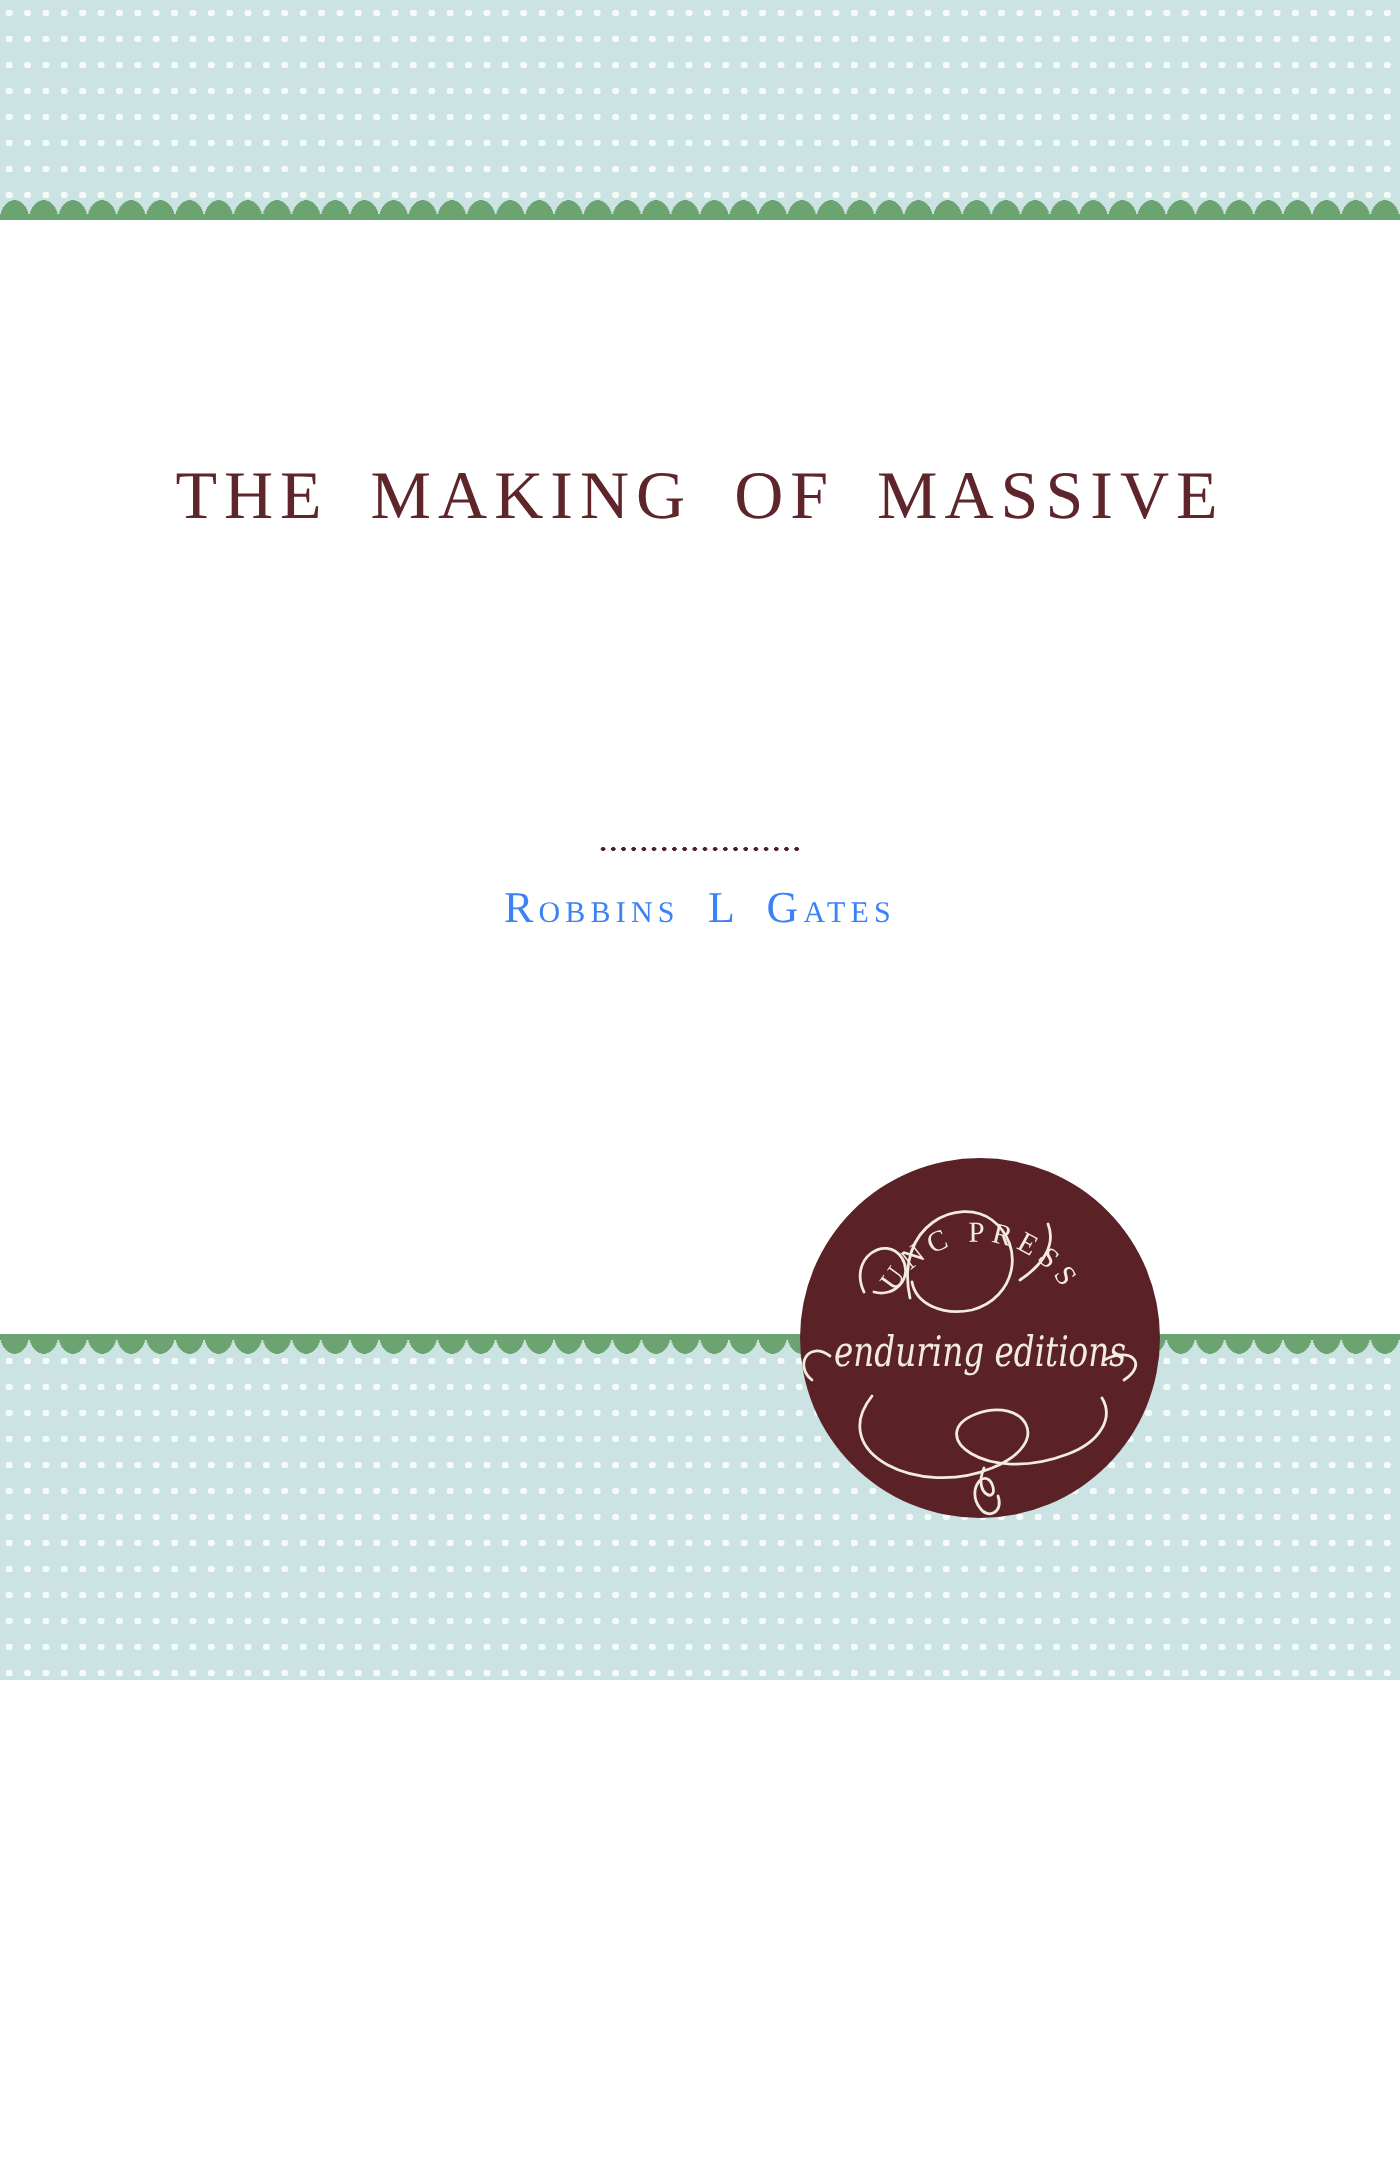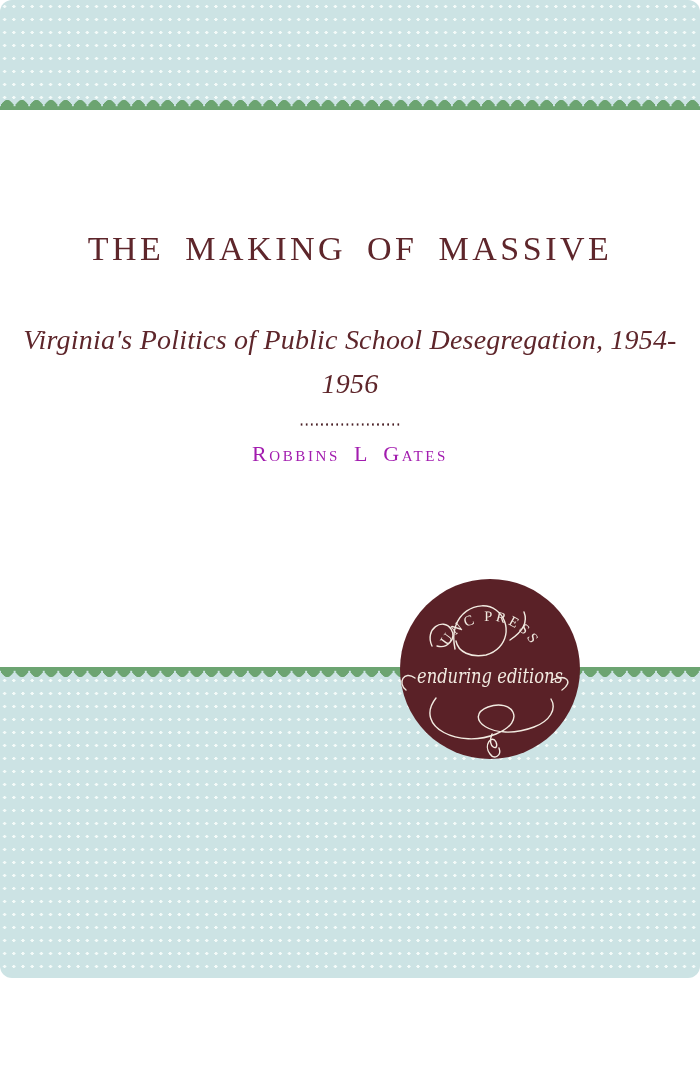--- a/index.html
+++ b/index.html
@@ -1,19 +1,18 @@
 <!DOCTYPE html>
 <html><head>
 <meta charset="utf-8">
 <style>
   html,body{margin:0;padding:0;background:#fff;}
   .cover{
-    position:relative;width:700px;height:978px;background:#ffffff;overflow:hidden;
+    position:relative;width:700px;height:840px;background:#ffffff;overflow:hidden;
     font-family:"Liberation Serif","DejaVu Serif",serif;
-    border-radius:12px;
   }
   
   .dotted{
     background-color:#cce3e4;
     background-image:radial-gradient(1.7px 1.7px at 4.6px 6.5px,#f4fbf9 98%,rgba(0,0,0,0) 100%);
     background-size:9.2px 13px;
   }
   .band{position:absolute;left:0;right:0;z-index:1;}
   .band-top{top:0;height:110px;}
   .band-bottom{top:667px;height:418px;background-position:0 7px;}
@@ -44,21 +43,21 @@
     color:#5e262b;font-size:28px;font-style:italic;font-weight:400;line-height:44px;letter-spacing:.2px;
   }
   .subtitle span{display:block;}
   .dotted-rule{
     position:absolute;top:313px;left:299px;width:102px;height:3px;
     background-image:radial-gradient(1.1px 1.1px at 2.55px 1.5px,#4a2026 98%,rgba(0,0,0,0) 100%);
     background-size:5.1px 3px;background-repeat:repeat-x;
   }
   .author{
     position:absolute;top:331px;left:0;width:700px;margin:0;text-align:center;
-    color:#a21caf;font-size:22px;font-variant:small-caps;letter-spacing:2.6px;word-spacing:6px;
+    color:#3b82f6;font-size:22px;font-variant:small-caps;letter-spacing:2.6px;word-spacing:6px;
   }
   
   .logo{position:absolute;left:390px;top:569px;width:200px;height:200px;z-index:5;}
 </style>
 </head>
 <body>
 
 <div class="cover">
 
   <div class="band band-top dotted">
@@ -66,24 +65,20 @@
   </div>
 
   <div class="band band-bottom dotted">
     <div class="scallop scallop-down"></div>
   </div>
 
   <main class="panel">
     <h1 class="title">
       <span>THE MAKING OF MASSIVE</span>
     </h1>
-    <h2 class="subtitle">
-      <span>Virginia's Politics of Public School Desegregation, 1954-</span>
-      <span>1956</span>
-    </h2>
     <div class="dotted-rule"></div>
     <p class="author">Robbins L Gates</p>
   </main>
 
   <svg class="logo" viewBox="390 569 200 200" aria-hidden="true">
     <circle cx="490" cy="669" r="90" fill="#5a2127"></circle>
     <defs>
       <path id="arcTop" d="M 442.7 660.7 A 48 48 0 0 1 537.3 660.7" fill="none"></path>
     </defs>
     <text font-size="14.5" letter-spacing="3" fill="#f2ebe1" font-family="Liberation Serif, DejaVu Serif, serif">

